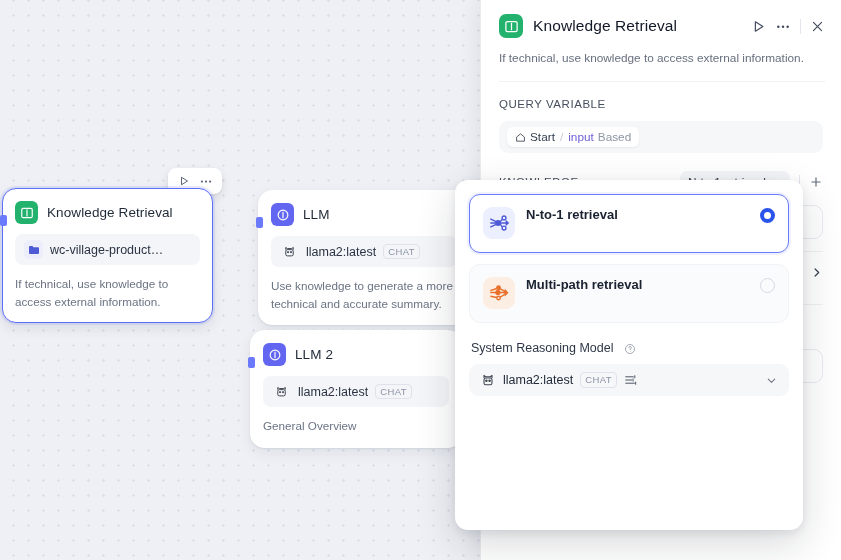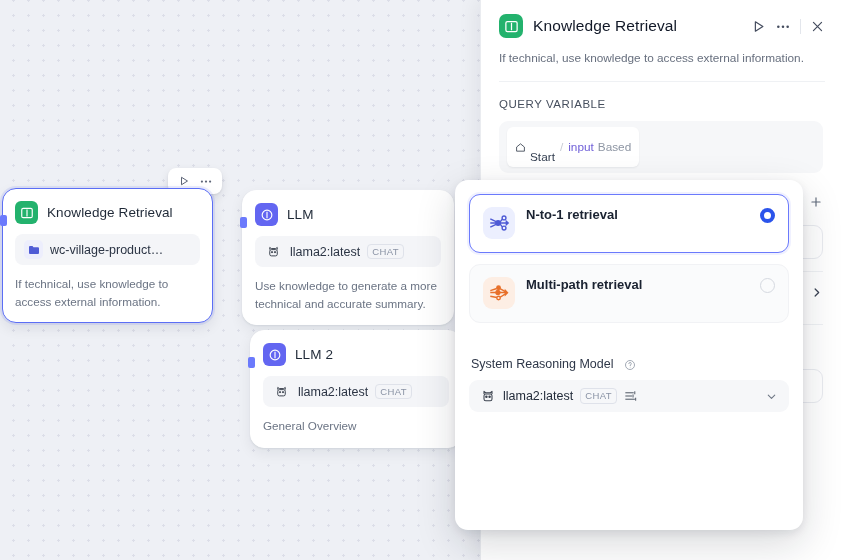--- a/index.html
+++ b/index.html
@@ -102,21 +102,21 @@
   .qv-box {
     margin-top: 11px; background: #f6f7f9; border-radius: 9px;
     padding: 6px 8px; display: flex;
   }
   .qv-pill {
     background: #fff; border-radius: 6px; padding: 3px 8px;
     display: flex; align-items: center; gap: 4px;
     box-shadow: 0 1px 2px rgba(16,24,40,.07);
     font-size: 11.8px;
   }
-  .qv-start { color: #354052; margin-top: 20px; }
+  .qv-start { color: #354052; }
   .qv-slash { color: #c8ccd4; margin: 0 1px; }
   .qv-var { color: #6f5fd8; }
   .qv-type { color: #8d95a3; }
 
   .know-row {
     padding: 18px 18px 0 18px;
     display: flex; align-items: center;
   }
   .know-right { margin-left: auto; display: flex; align-items: center; gap: 9px; }
   .know-select {
@@ -164,21 +164,21 @@
   .opt-title { font-size: 13px; color: #1a2231; font-weight: 600; flex: 1; }
   .radio {
     width: 15px; height: 15px; border-radius: 50%;
     border: 1.6px solid #d5d9e0; flex: 0 0 auto; margin-top: 1px;
   }
   .radio.on {
     border: 4.3px solid #2b54eb; background: #fff;
   }
   .opt-desc { font-size: 11.6px; color: #6e7686; line-height: 1.62; margin-top: 3px; }
 
-  .srm-label-row { display: flex; align-items: flex-end; gap: 11px; margin-top: 34px; padding: 0 2px; }
+  .srm-label-row { display: flex; align-items: flex-end; gap: 11px; margin-top: 18px; padding: 0 2px; }
   .srm-label { font-size: 12.5px; color: #2e3748; }
   .model-box {
     margin-top: 9px; background: #f6f7f9; border-radius: 9px;
     height: 32px; display: flex; align-items: center; gap: 7px; padding: 0 11px;
   }
   .model-name { font-size: 12.5px; color: #222b3a; }
   .model-caret { margin-left: auto; color: #6f7785; }
 
   svg { display: block; }
 </style>
@@ -219,21 +219,21 @@
       <span class="chip-ico">
         <svg width="12" height="12" viewBox="0 0 24 24" fill="#4f5bd5">
             <path d="M2 6a2 2 0 0 1 2-2h5l2 2.3h9a2 2 0 0 1 2 2V18a2 2 0 0 1-2 2H4a2 2 0 0 1-2-2Z"></path>
           </svg>
       </span>
       <span class="chip-text">wc-village-product…</span>
     </div>
     <div class="node-desc">If technical, use knowledge to access external information.</div>
   </div>
 
-  <div class="node" style="left:242px; top:190px; width:212px;">
+  <div class="node" style="left:258px; top:190px; width:212px;">
     <div class="handle"></div>
     <div class="node-head">
       <span class="node-icon indigo">
         <svg width="14" height="14" viewBox="0 0 24 24" fill="none" stroke="#fff" stroke-width="2">
             <circle cx="12" cy="12" r="8.3"></circle>
             <path d="M12 6.5 V17.5"></path>
           </svg>
       </span>
       <span class="node-title">LLM</span>
     </div>

